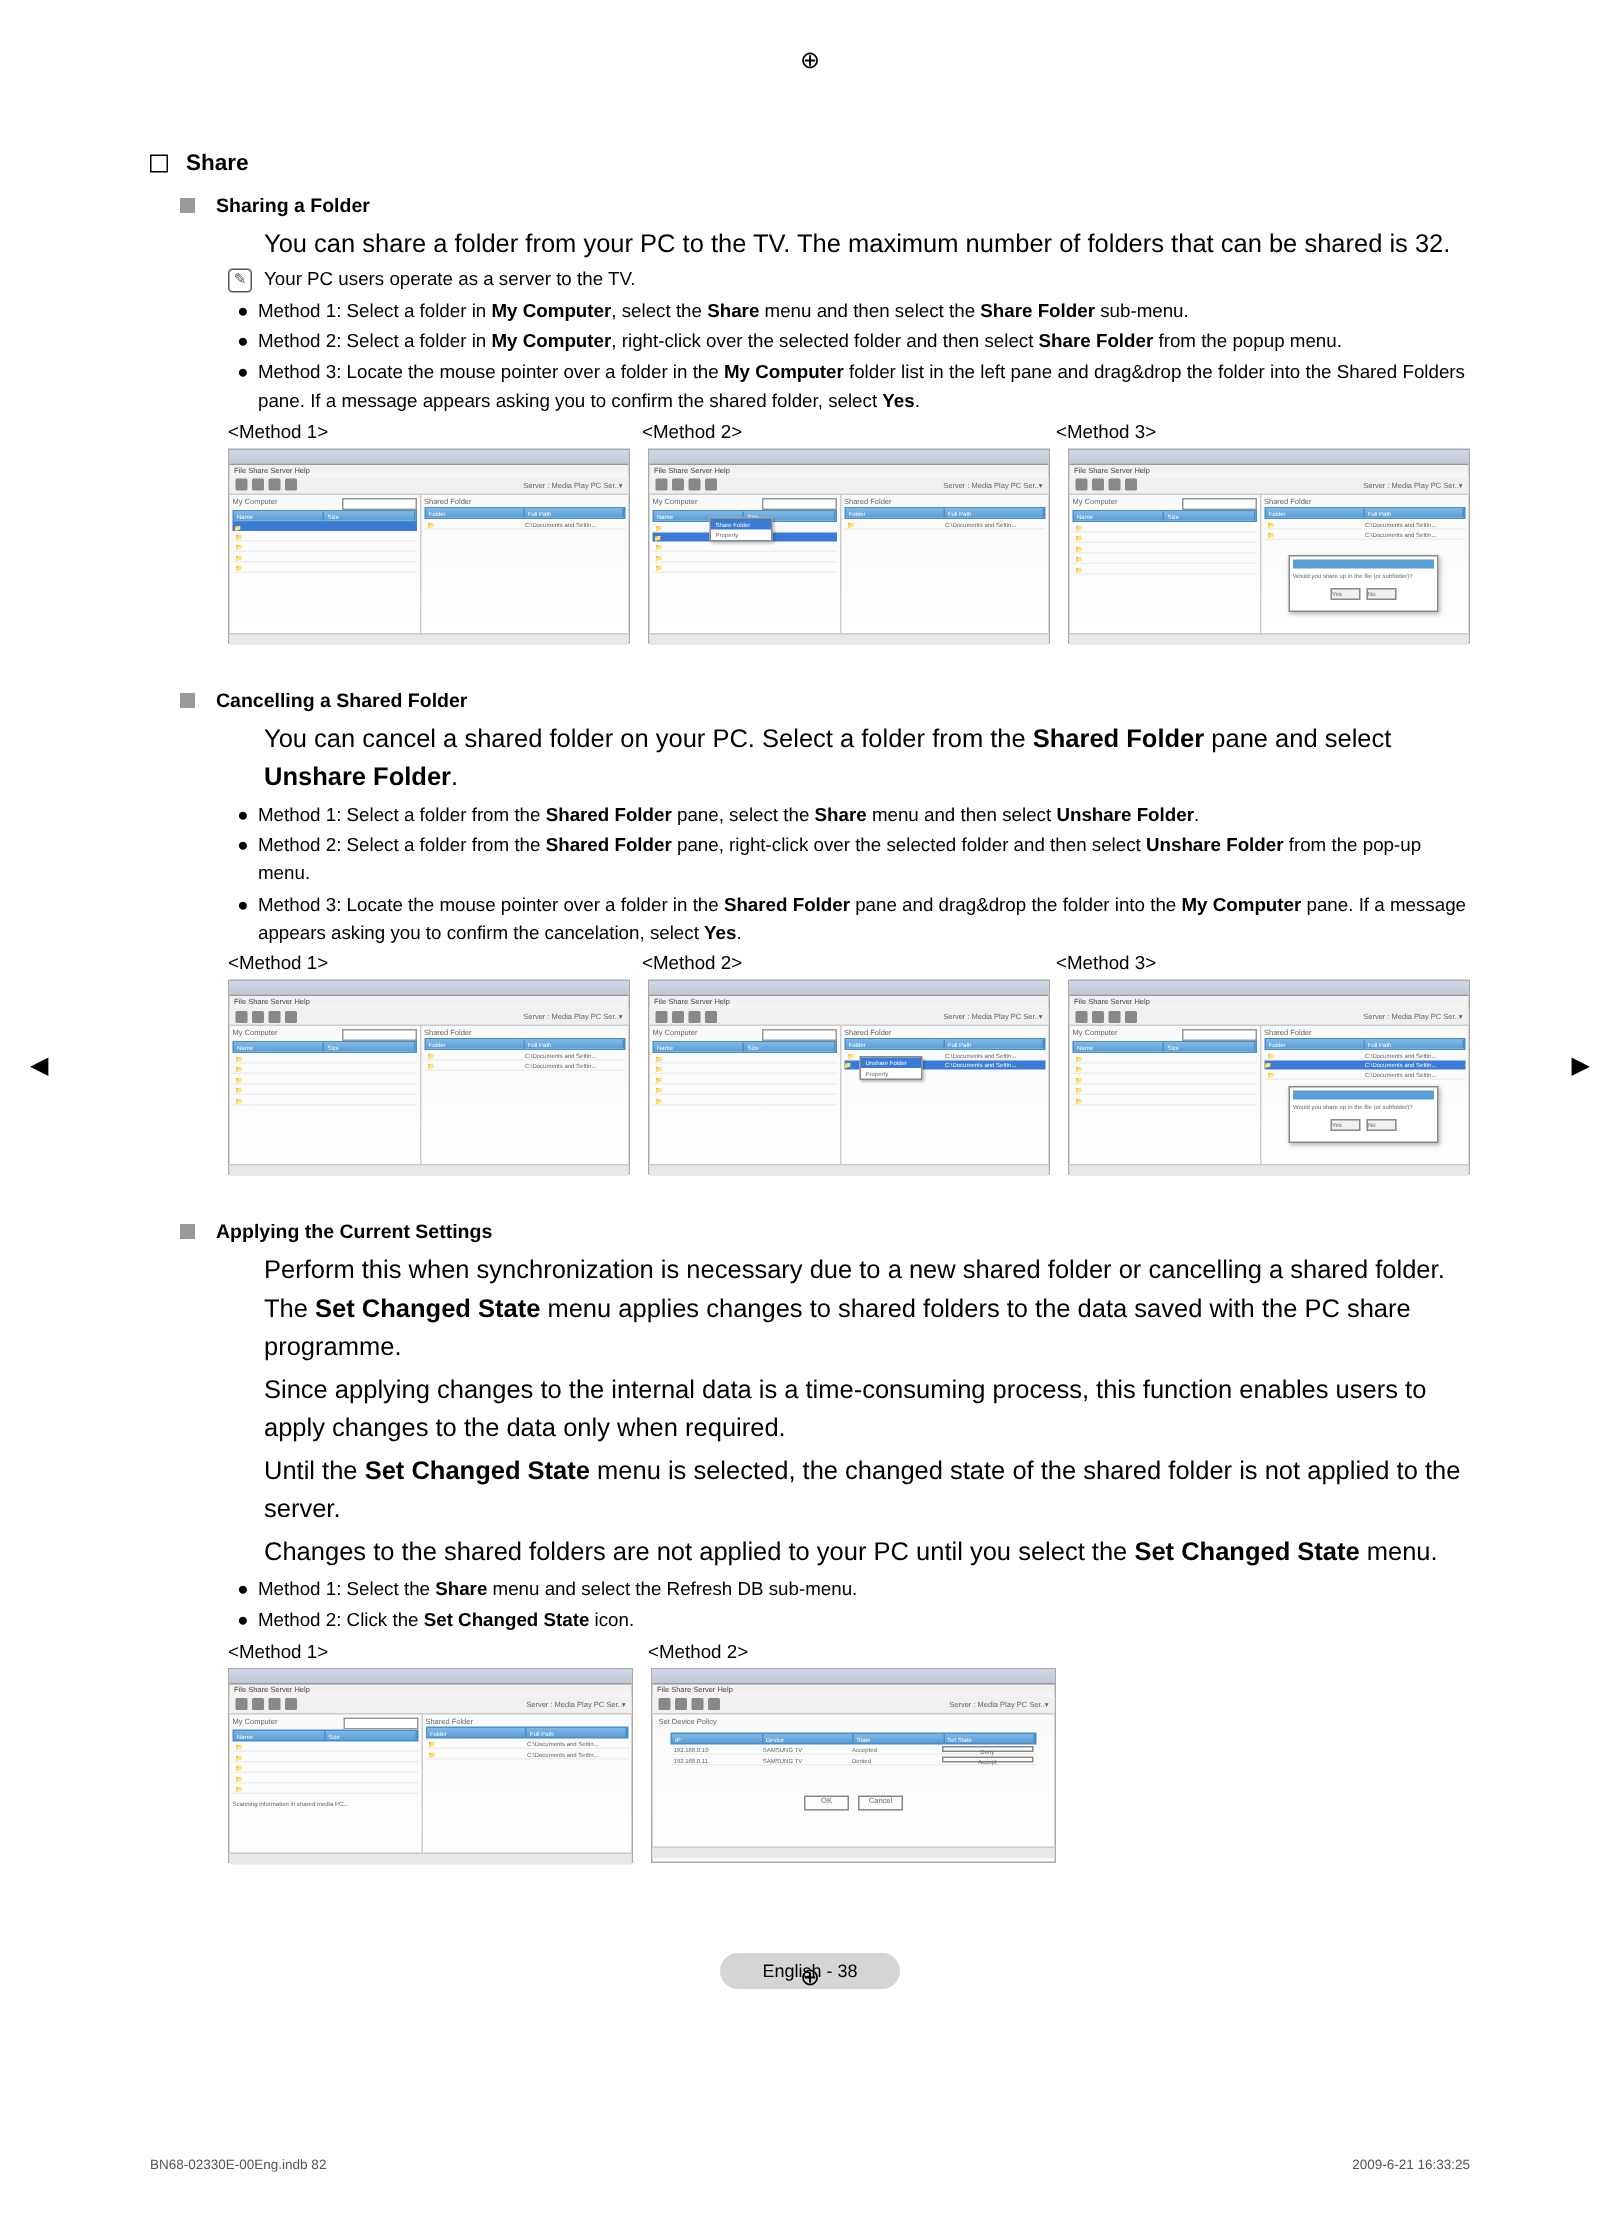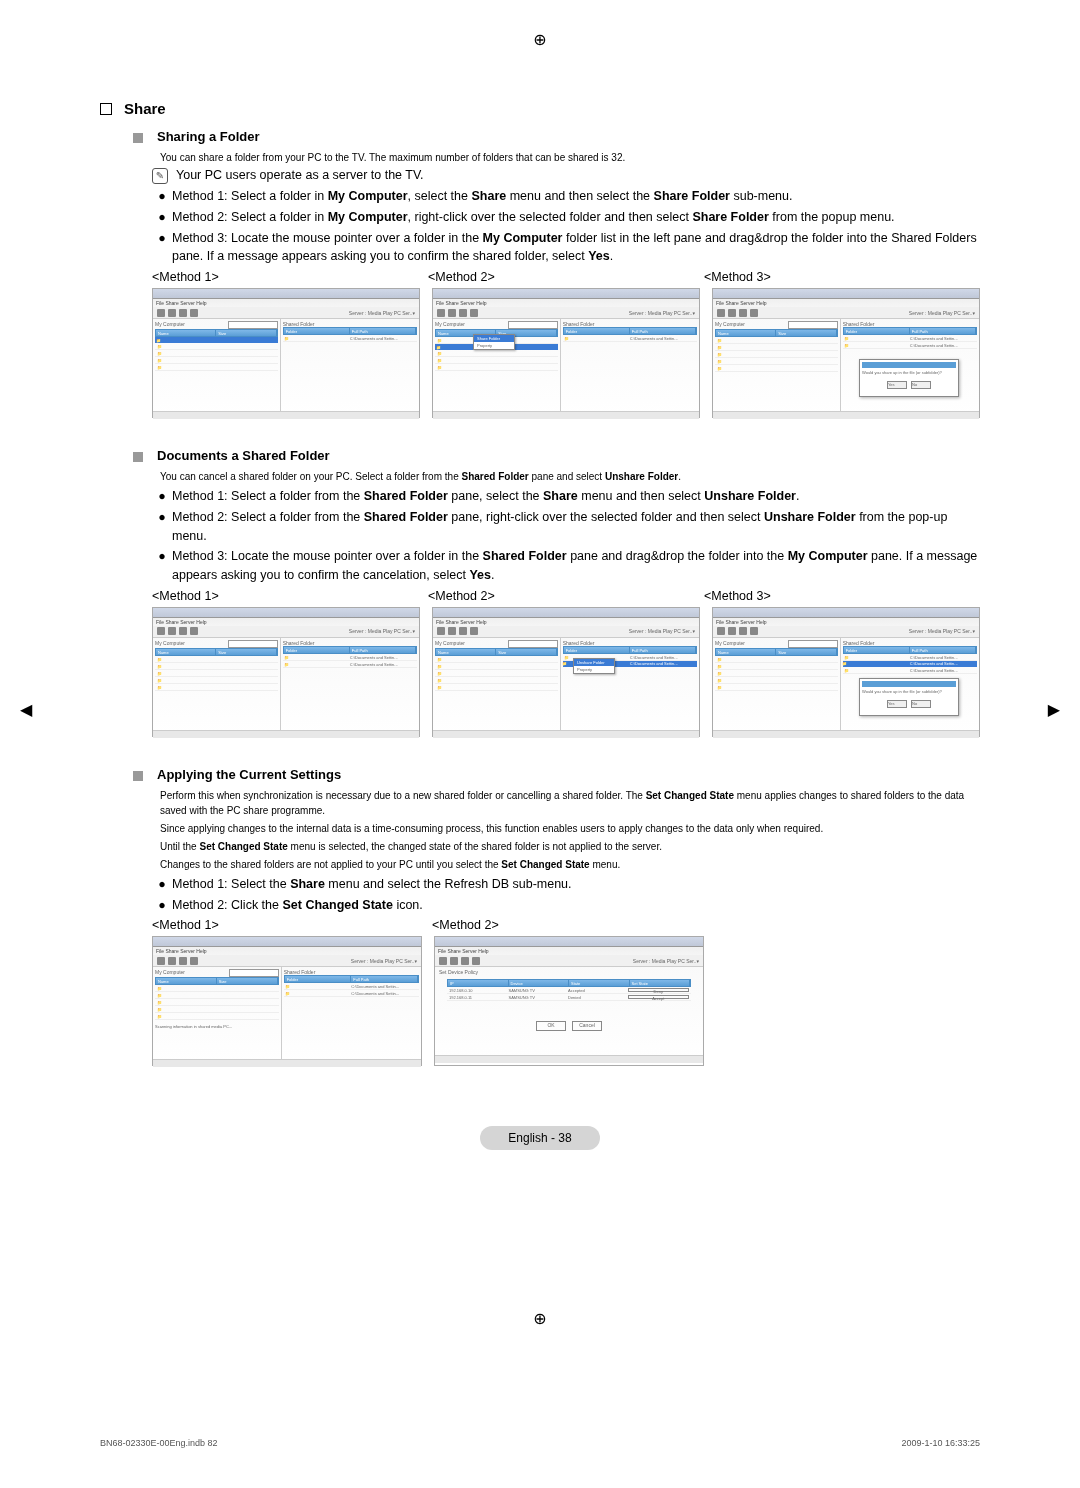--- a/index.html
+++ b/index.html
@@ -51,40 +51,40 @@
       border: 1.5px solid #000;
       margin-right: 12px;
       position: relative;
     }
     .section-title {
       font-weight: bold;
       font-size: 15px;
     }
     .sub-header {
       display: flex;
-      align-items: center;
-      margin-left: 33px;
+      align-items: flex-start;
+      margin-left: 20px;
       margin-bottom: 6px;
     }
     .gray-box {
       display: inline-block;
       width: 10px;
       height: 10px;
       background: #999;
       margin-right: 14px;
       margin-top: 3px;
     }
     .sub-title {
       font-weight: bold;
       font-size: 13px;
     }
     .body-text {
-      margin-left: 60px;
+      margin-left: 76px;
       margin-bottom: 3px;
-      font-size: 10px;
+      font-size: 17px;
       line-height: 1.5;
     }
     .note-line {
       margin-left: 52px;
       display: flex;
       align-items: flex-start;
       margin-bottom: 3px;
       font-size: 12.5px;
     }
     .note-icon {
@@ -460,21 +460,21 @@
       <div class="fake-popup-btns">
           <div class="fake-popup-btn">Yes</div>
           <div class="fake-popup-btn">No</div>
         </div>
     </div>
   </div>
 </div>
 
 <div class="sub-header section-gap">
   <span class="gray-box"></span>
-  <span class="sub-title">Documents a Shared Folder</span>
+  <span class="sub-title">Cancelling a Shared Folder</span>
 </div>
 <div class="body-text">You can cancel a shared folder on your PC. Select a folder from the <b>Shared Folder</b> pane and select <b>Unshare Folder</b>.</div>
 <div class="bullet-line">
     <span class="bullet-dot">●</span>
     <span class="bullet-content">Method 1: Select a folder from the <b>Shared Folder</b> pane, select the <b>Share</b> menu and then select <b>Unshare Folder</b>.</span>
   </div>
 <div class="bullet-line">
     <span class="bullet-dot">●</span>
     <span class="bullet-content">Method 2: Select a folder from the <b>Shared Folder</b> pane, right-click over the selected folder and then select <b>Unshare Folder</b> from the pop-up menu.</span>
   </div>
@@ -748,14 +748,14 @@
     <div class="fake-status"></div>
   </div>
 </div>
 
 <div class="footer-pill">English - 38</div>
 
 <div class="crosshair-bottom">⊕</div>
 
 <div class="footer-row">
   <span>BN68-02330E-00Eng.indb   82</span>
-  <span>2009-1-10   16:33:25</span>
+  <span>2009-6-21   16:33:25</span>
 </div>
 
 </body></html>

